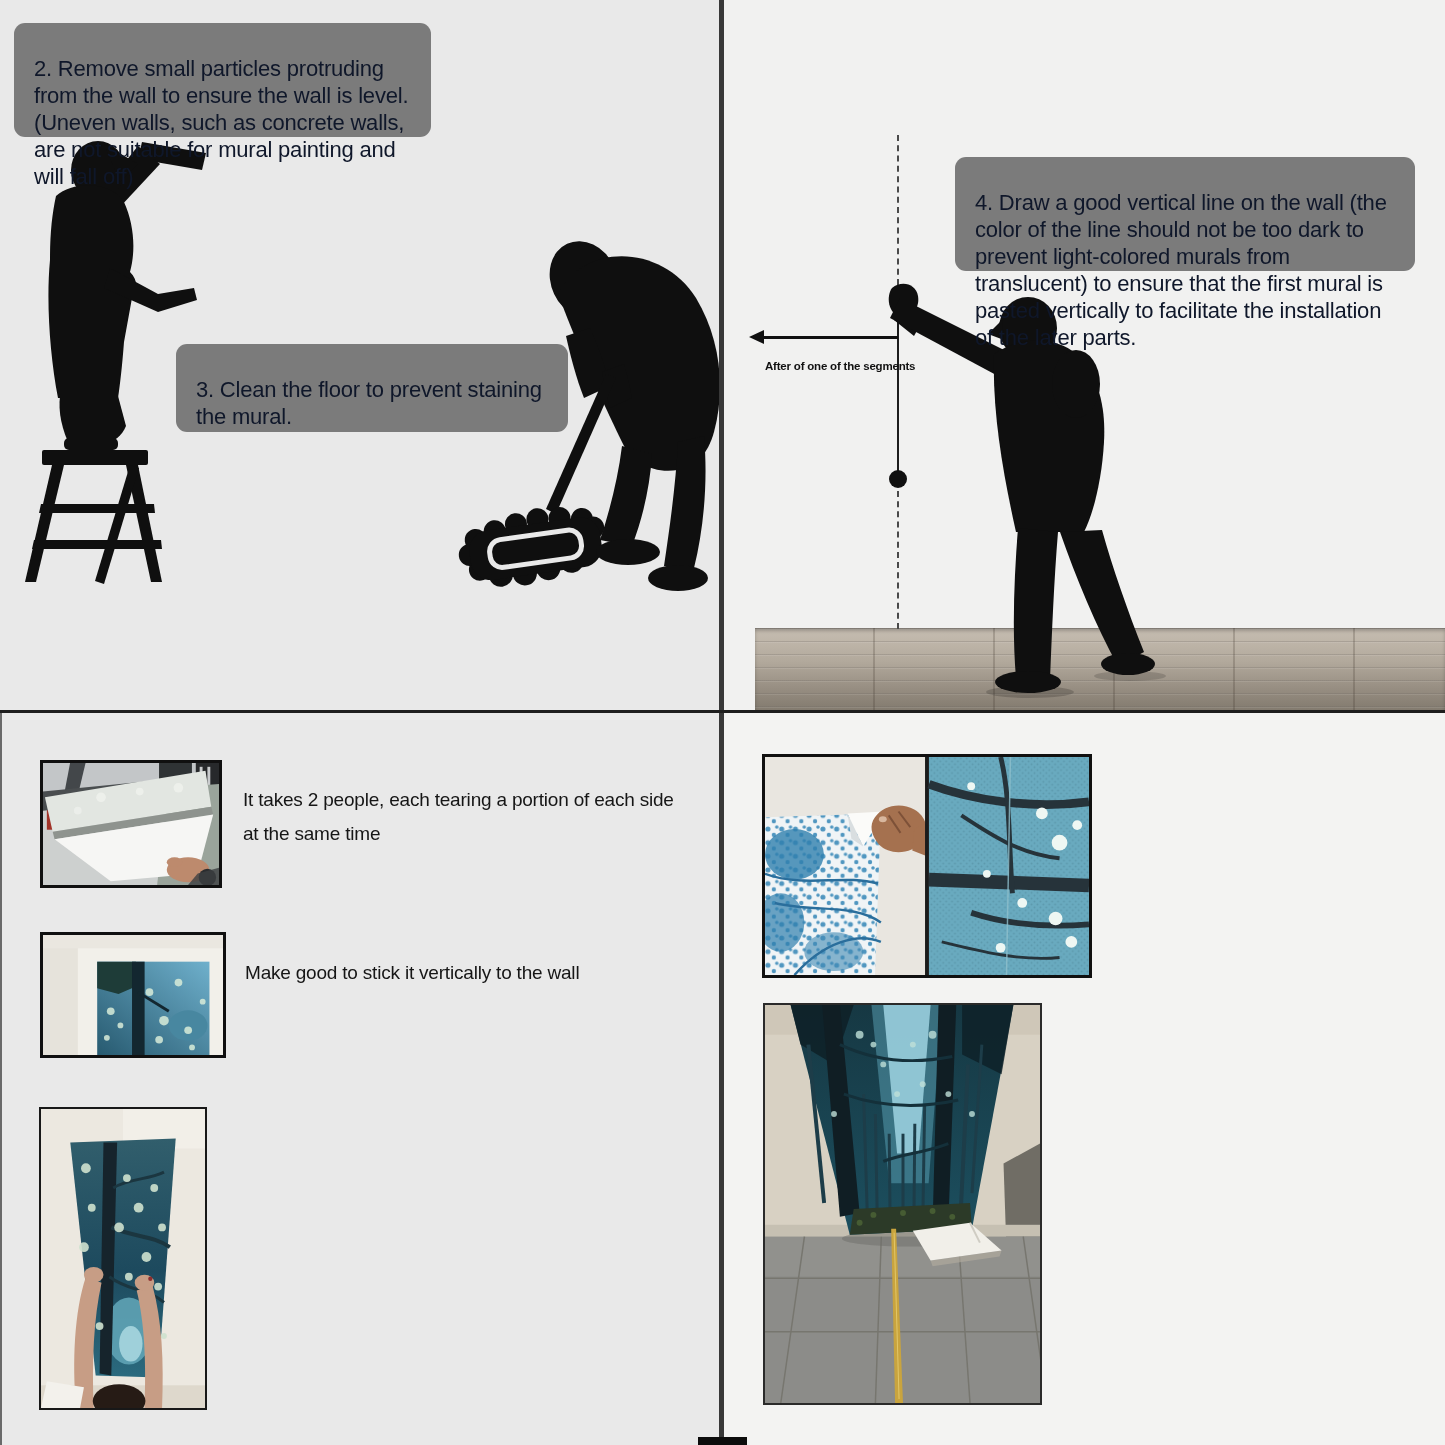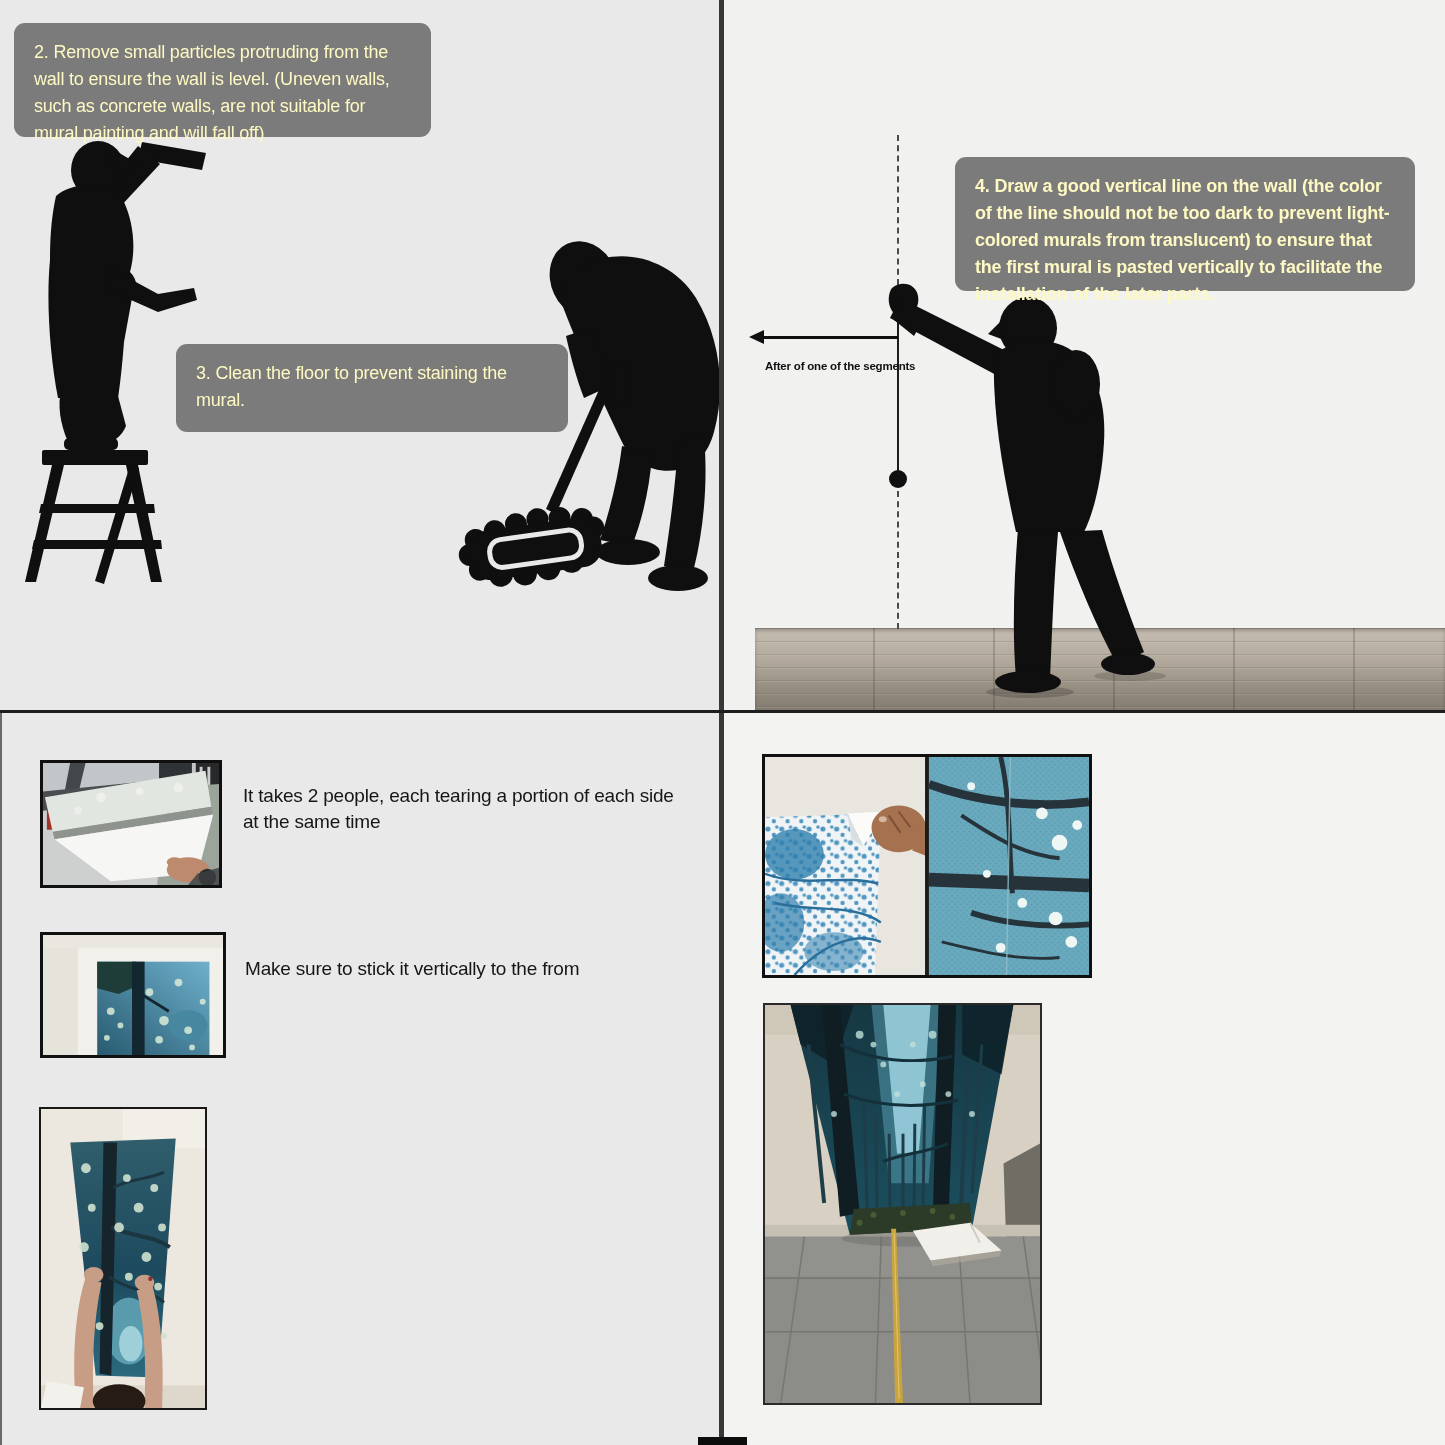--- a/index.html
+++ b/index.html
@@ -9,28 +9,28 @@
   .quad { position:absolute; }
   .q-tl { left:0; top:0; width:722px; height:711px; background:#e9e9e9; }
   .q-tr { left:722px; top:0; width:723px; height:711px; background:#f1f1f0; }
   .q-bl { left:0; top:713px; width:722px; height:732px; background:#e9e9e9; }
   .q-br { left:722px; top:713px; width:723px; height:732px; background:#f3f3f2; }
   .v-divider { position:absolute; left:719px; top:0; width:5px; height:1445px; background:#383838; z-index:40; }
   .h-divider { position:absolute; left:0; top:710px; width:1445px; height:3px; background:#1e1e1e; z-index:40; }
   .bl-edge { position:absolute; left:0; top:713px; width:2px; height:732px; background:#6a6a6a; z-index:41; }
   .bottom-mark { position:absolute; left:698px; top:1437px; width:49px; height:8px; background:#0c0c0c; z-index:42; }
 
-  .callout { position:absolute; background:#7b7b7b; border-radius:11px; color:#fef9c3;
-             font-size:18px; line-height:27px; padding:16px 20px; letter-spacing:-0.2px; z-index:10; }
-  .caption { position:absolute; color:#161616; font-size:19px; line-height:26px;
+  .callout { position:absolute; background:#7b7b7b; border-radius:11px; color:#0f172a;
+             font-size:22px; line-height:27px; padding:32px 20px; letter-spacing:-0.2px; z-index:10; }
+  .caption { position:absolute; color:#161616; font-size:19px; line-height:34px;
              letter-spacing:-0.2px; white-space:pre-line; z-index:10; }
 
   .note2 { left:14px; top:23px; width:417px; height:114px; }
   .note3 { left:176px; top:344px; width:392px; height:88px; }
-  .note4 { left:955px; top:157px; width:460px; height:134px;font-weight:bold; }
+  .note4 { left:955px; top:157px; width:460px; height:114px; }
 
   .cap-tear    { left:243px; top:783px;  width:470px; }
   .cap-vertical{ left:245px; top:956px;  width:460px; }
   .cap-smooth  { left:243px; top:1146px; width:470px; }
   .cap-match   { left:1138px; top:816px;  width:300px; }
   .cap-seam    { left:1100px; top:1166px; width:340px; }
 
   .fig { position:absolute; z-index:5; }
 
   
@@ -210,21 +210,21 @@
         <circle cx="125" cy="90" r="5"></circle>
           <circle cx="140" cy="50" r="4"></circle>
           <circle cx="150" cy="100" r="4"></circle>
         <circle cx="165" cy="70" r="3"></circle>
           <circle cx="120" cy="110" r="4"></circle>
           <circle cx="66" cy="108" r="3"></circle>
         <circle cx="154" cy="118" r="3"></circle>
       </g>
     </svg>
   </div>
-  <div class="caption cap-vertical">Make sure to stick it vertically to the from</div>
+  <div class="caption cap-vertical">Make good to stick it vertically to the wall</div>
 
   <div class="photo ph3">
     <svg width="164" height="299" viewBox="0 0 168 303" preserveAspectRatio="none">
       <defs>
         <linearGradient id="g3" x1="0" y1="0" x2="0" y2="1">
           <stop offset="0" stop-color="#315e6c"></stop>
             <stop offset="0.55" stop-color="#1d4a5e"></stop>
           <stop offset="1" stop-color="#2b6a7e"></stop>
         </linearGradient>
       </defs>

